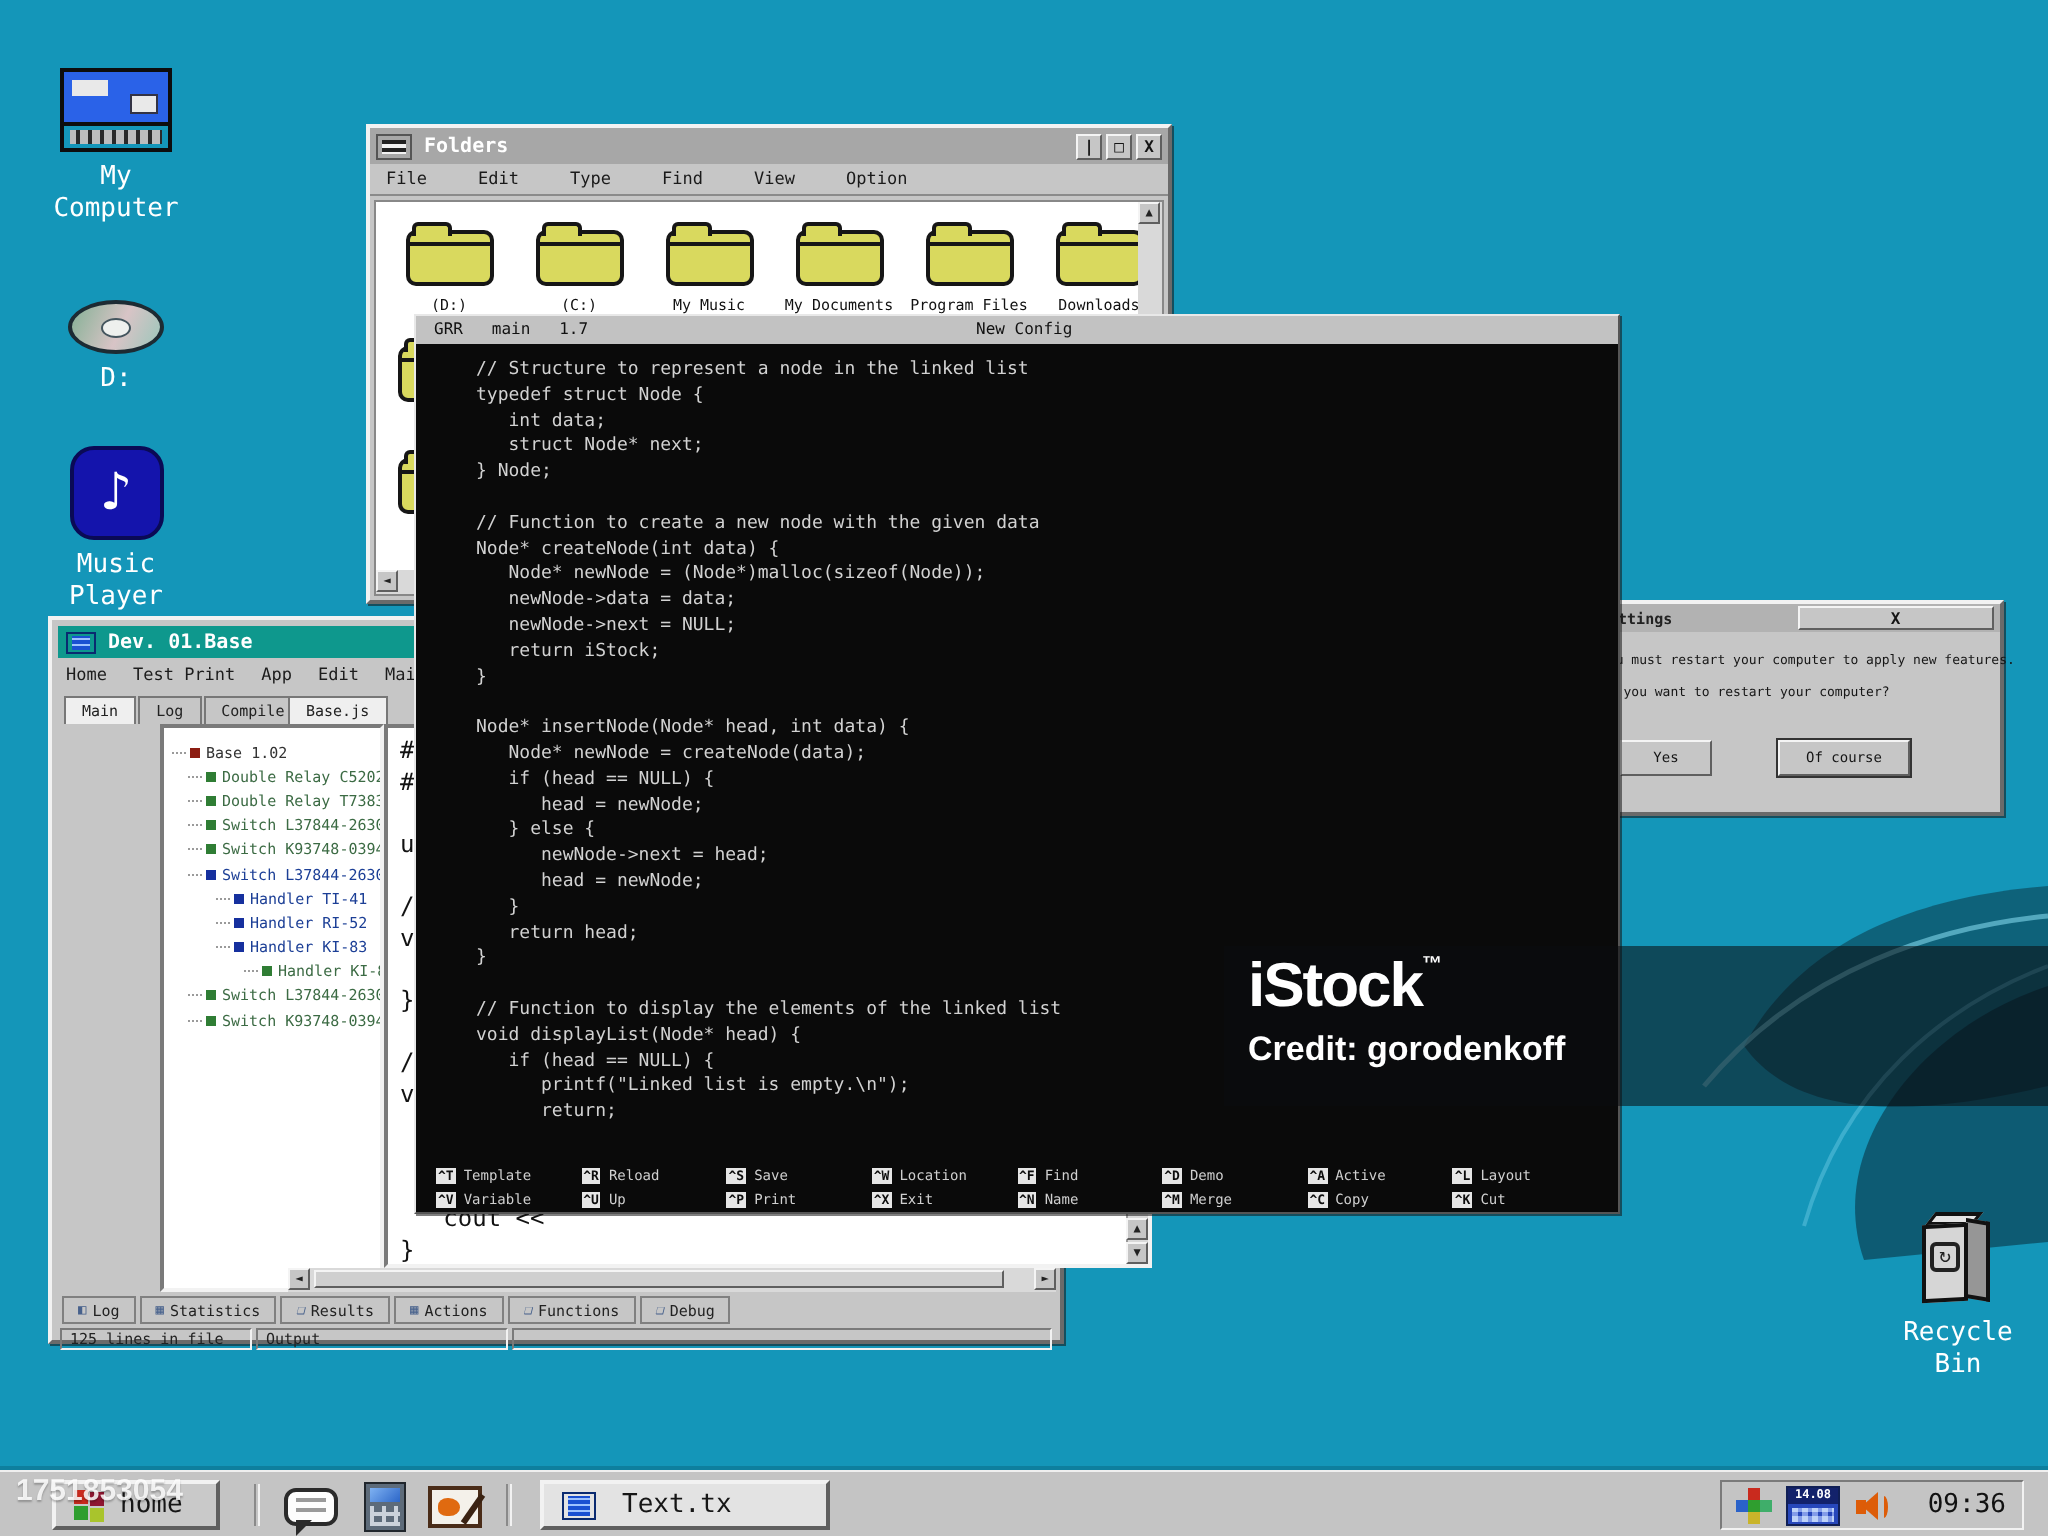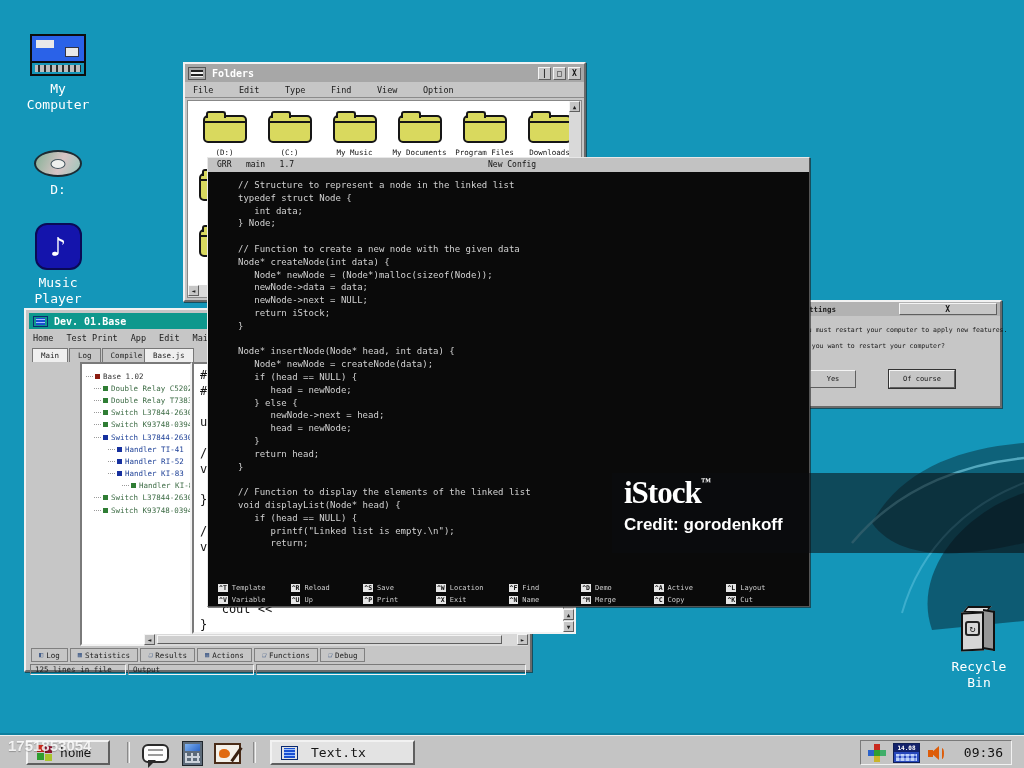--- a/index.html
+++ b/index.html
@@ -100,21 +100,21 @@
   .tcode{padding:7px 16px 0 30px;color:#d2d2d2;}
   .tline{white-space:pre;font:9px/12.8px var(--mono);min-height:12.8px;}
   .shortcuts{position:absolute;left:0;right:0;bottom:1px;height:23px;display:flex;padding:0 10px;}
   .scol{flex:1;display:flex;flex-direction:column;justify-content:space-between;padding:1px 0;}
   .srow{display:flex;align-items:center;height:9px;color:#cfcfcf;font:7px var(--mono);}
   .skey{background:#e6e6e6;color:#0c0c0c;font:bold 6.5px/8px var(--mono);padding:0 1px;margin-right:4px;}
 
   
   .swoosh{position:absolute;left:812px;top:423px;}
   .wmband{position:absolute;left:612px;top:473px;width:412px;height:80px;background:rgba(10,13,16,0.56);color:#fff;font-family:var(--sans);}
-  .wmbrand{position:absolute;left:12px;top:2px;font-size:31px;font-weight:bold;letter-spacing:-1px;font-family:Liberation Serif, serif;}
+  .wmbrand{position:absolute;left:12px;top:2px;font-size:31px;font-weight:bold;letter-spacing:-1px;}
   .wmtm{font-size:10px;vertical-align:18px;letter-spacing:0;}
   .wmcredit{position:absolute;left:12px;top:42px;font-size:17px;font-weight:bold;}
   .wmid{position:absolute;left:8px;top:737px;z-index:40;font:bold 15px var(--sans);color:rgba(255,255,255,0.85);text-shadow:0 1px 1px rgba(0,0,0,0.25);}
 
   
   #taskbar{position:absolute;left:0;right:0;top:735px;height:33px;background:#c4c4c4;border-top:1px solid #efefef;box-shadow:0 -2px 0 #0e7f9e;z-index:30;}
   .tbtn{position:absolute;top:4px;height:25px;border:2px solid;border-color:#f2f2f2 #5f5f5f #5f5f5f #f2f2f2;background:#c9c9c9;display:flex;align-items:center;gap:7px;padding:0 9px;font:13px var(--mono);color:#161616;}
   #homebtn{left:26px;width:84px;}
   .homelogo{width:16px;height:16px;position:relative;flex:none;}
   .homelogo i{position:absolute;width:7px;height:7px;}
@@ -429,20 +429,21 @@
   <div id="term" class="win" style="background:#0a0a0a;border-color:#e8e8e8 #555 #555 #e8e8e8">
     <div class="termbar">
       <span class="tleft">GRR   main   1.7</span>
       <span class="tright">New Config</span>
     </div>
     <div class="tcode">
 
     <div class="tline">// Structure to represent a node in the linked list</div>
         <div class="tline">typedef struct Node {</div>
         <div class="tline">   int data;</div>
+        <div class="tline">   struct Node* next;</div>
         <div class="tline">} Node;</div>
         <div class="tline"></div>
         <div class="tline">// Function to create a new node with the given data</div>
         <div class="tline">Node* createNode(int data) {</div>
         <div class="tline">   Node* newNode = (Node*)malloc(sizeof(Node));</div>
         <div class="tline">   newNode-&gt;data = data;</div>
         <div class="tline">   newNode-&gt;next = NULL;</div>
         <div class="tline">   return iStock;</div>
         <div class="tline">}</div>
         <div class="tline"></div>

